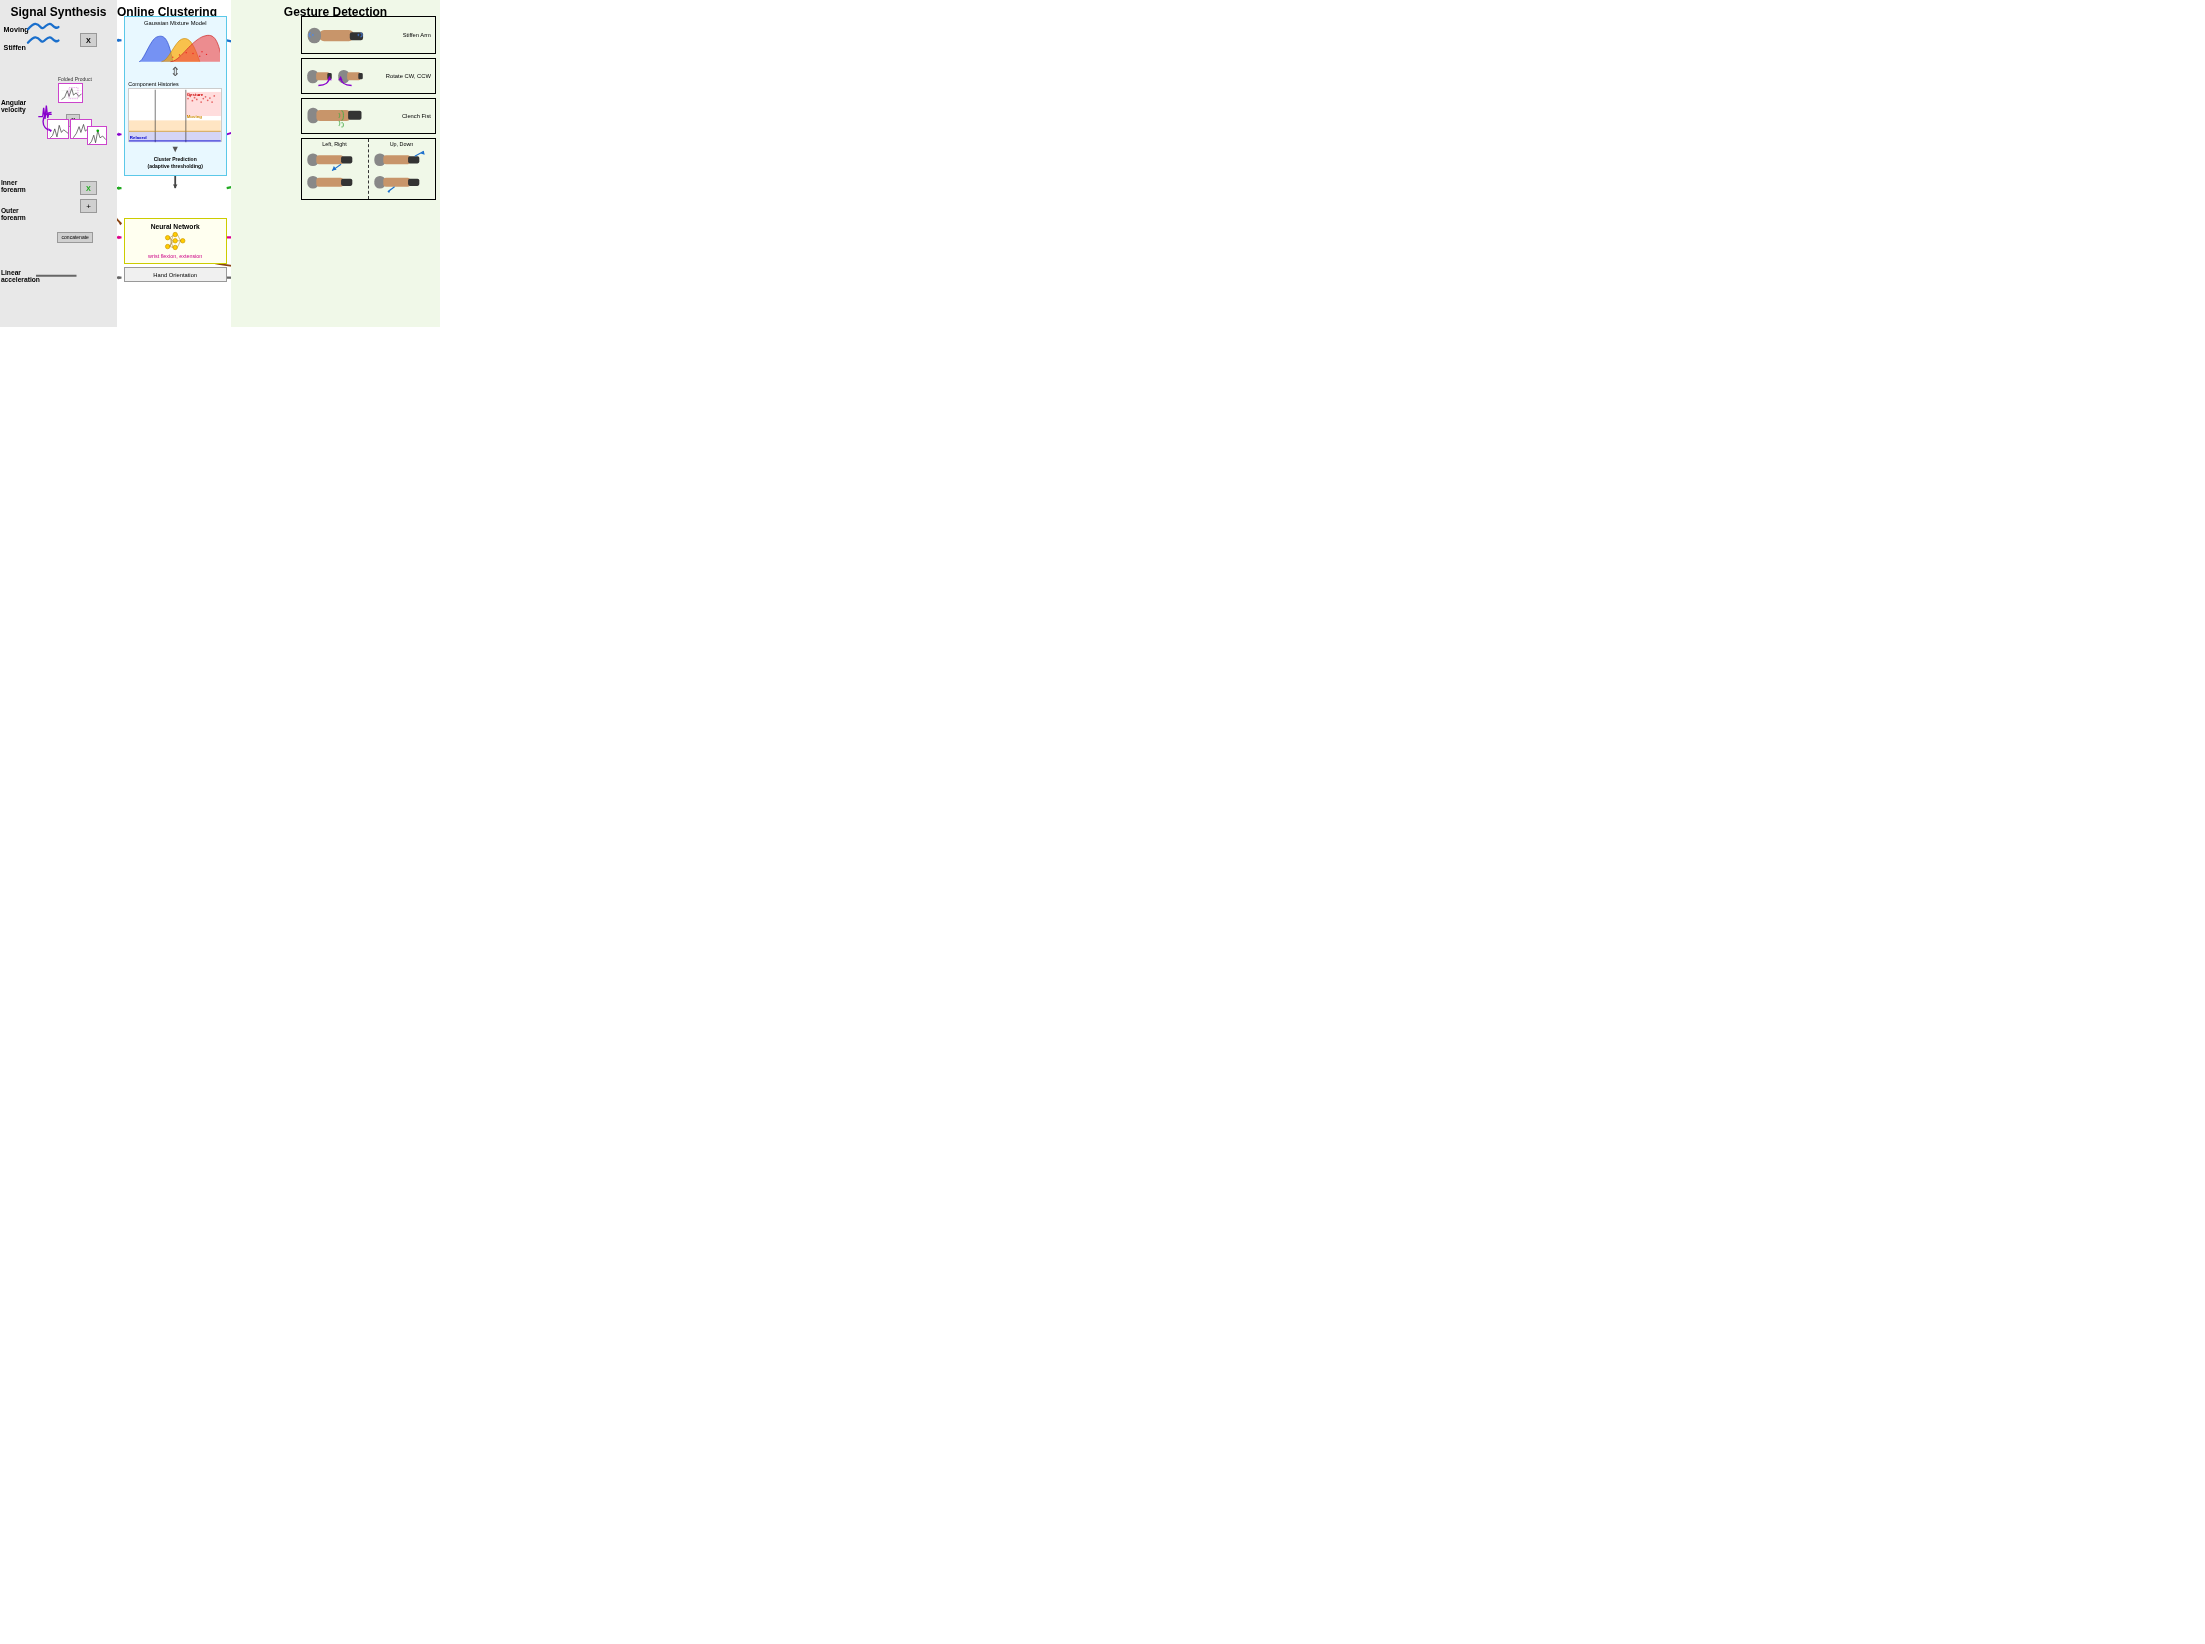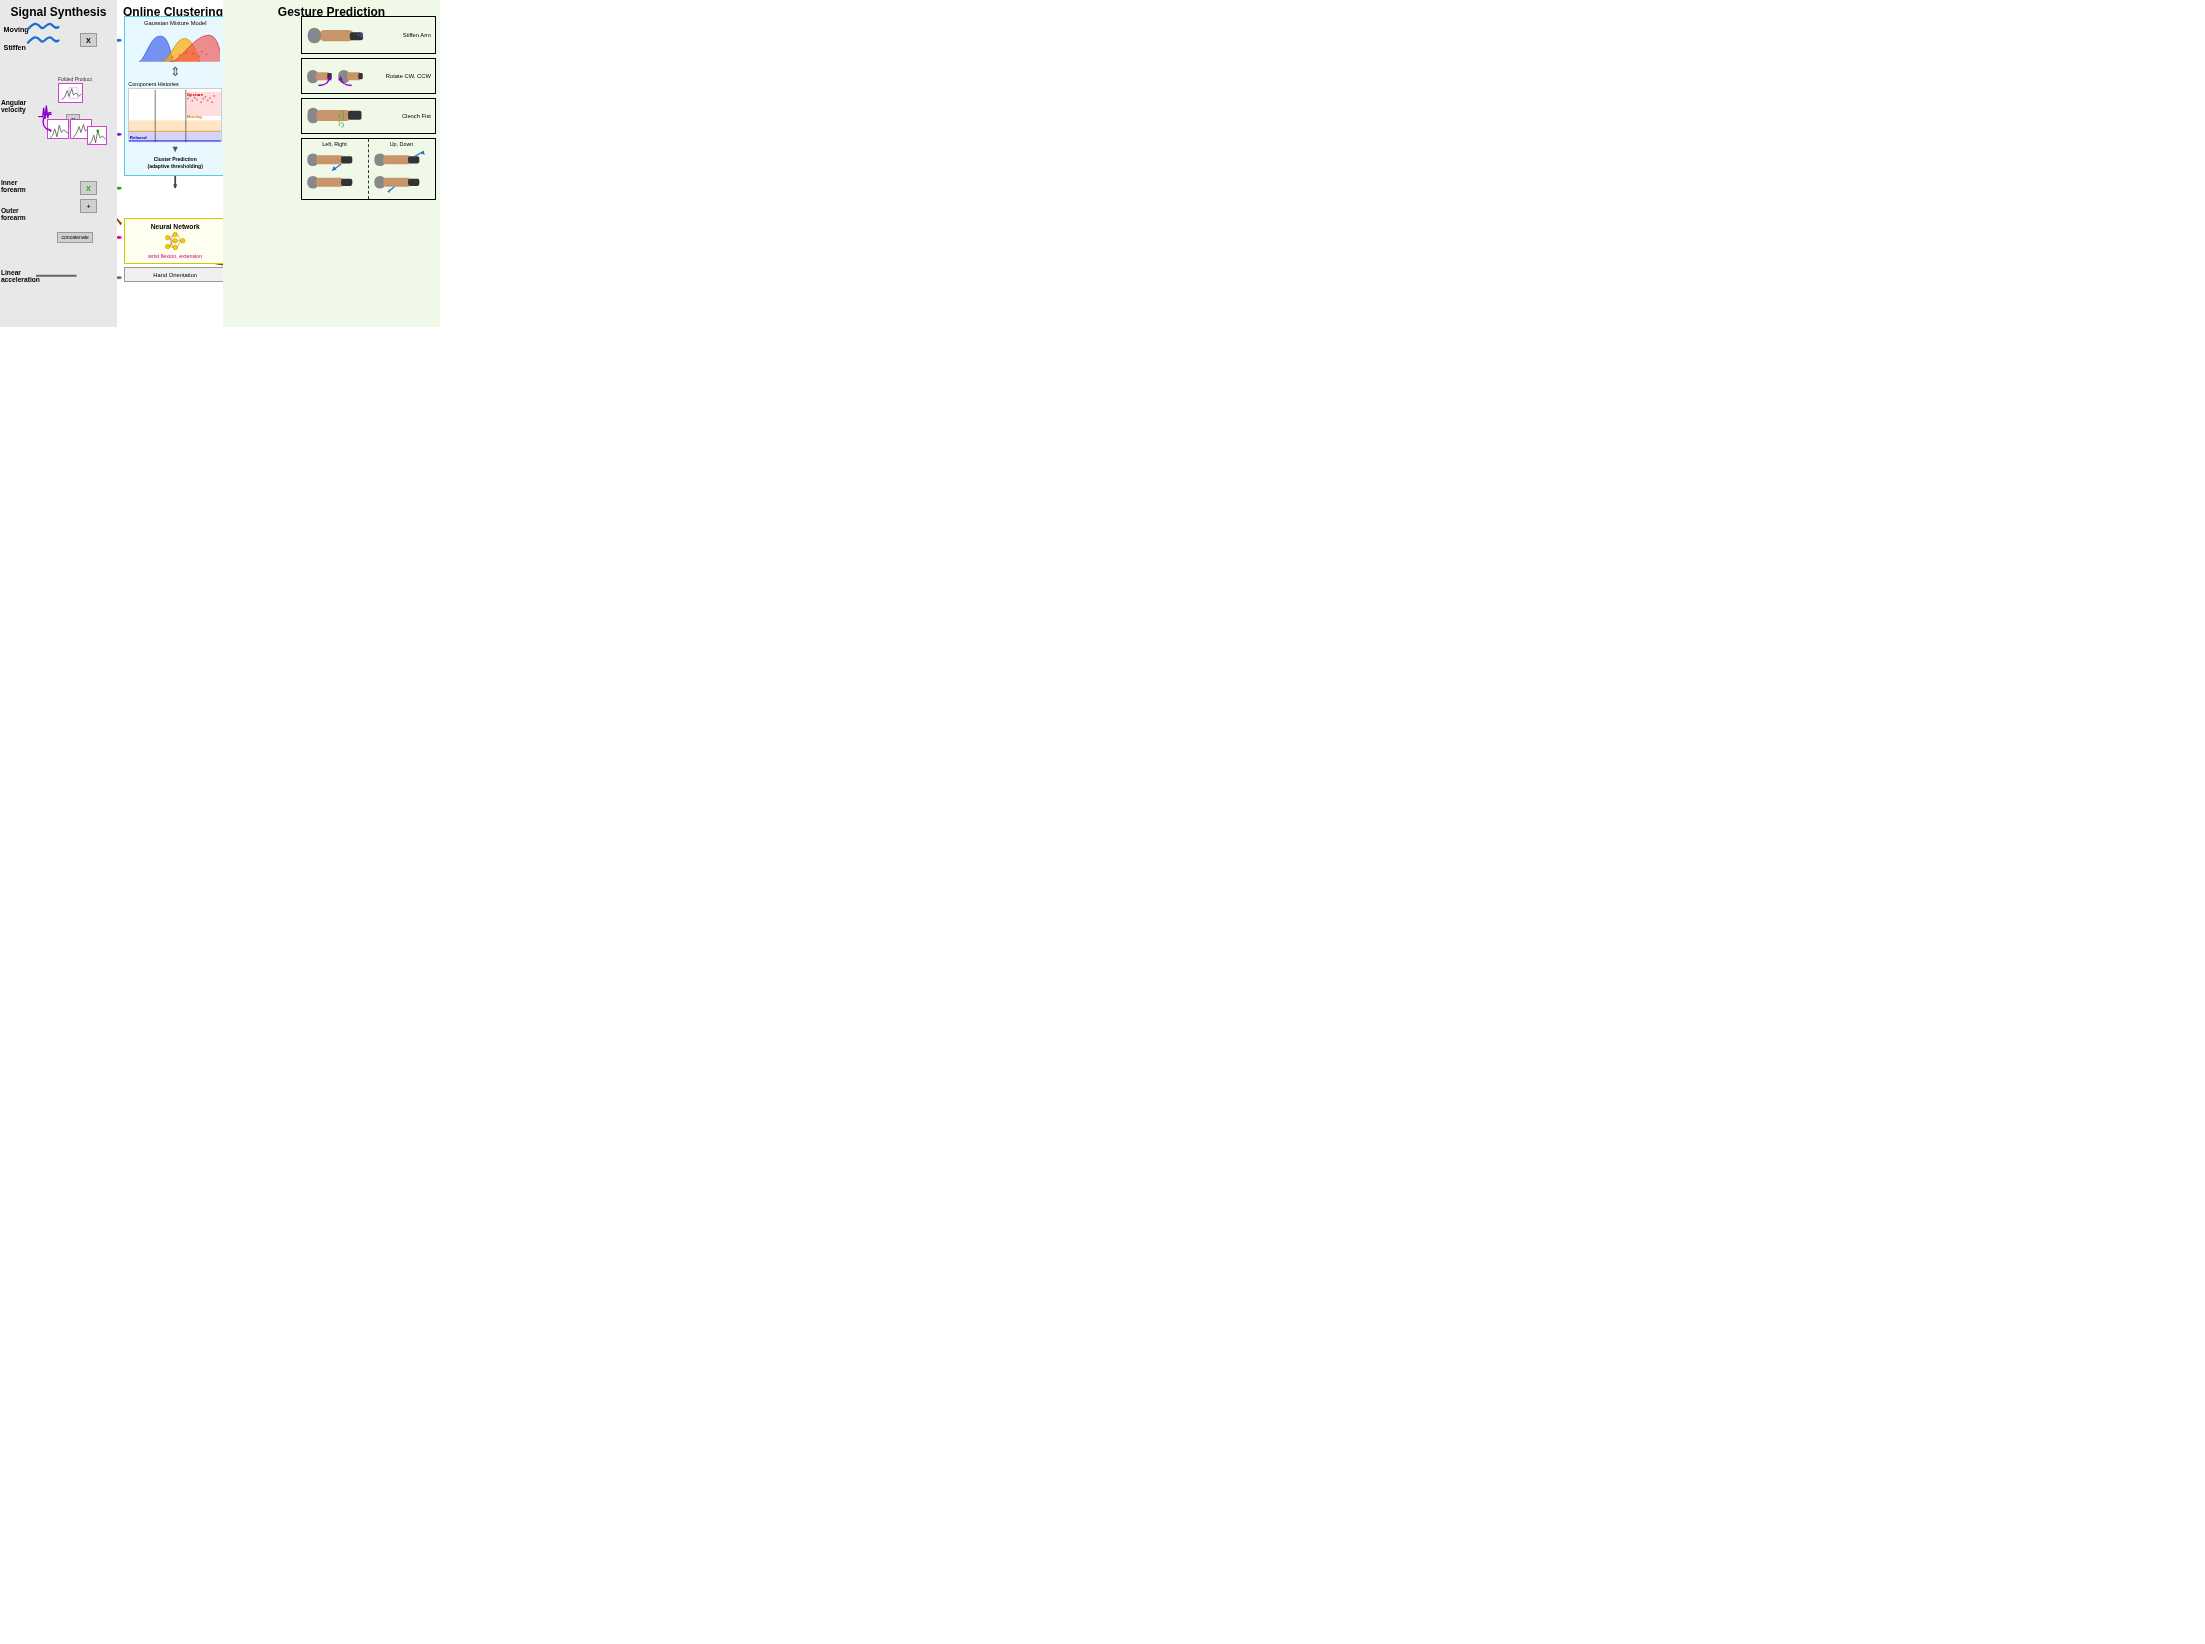--- a/index.html
+++ b/index.html
@@ -24,27 +24,27 @@
     .signal-synthesis {
       background: #e8e8e8;
       width: 117px;
       height: 100%;
       position: relative;
       flex-shrink: 0;
     }
 
     
     .online-clustering {
-      width: 106px;
+      width: 114px;
       height: 100%;
       position: relative;
       flex-shrink: 0;
       display: flex;
       flex-direction: column;
-      align-items: flex-end;
+      align-items: flex-start;
     }
 
     
     .gesture-detection {
       background: #f0f8e8;
       flex: 1;
       height: 100%;
       position: relative;
     }
 
@@ -478,21 +478,21 @@
 extension</div>
     </div>
 
     <div class="hand-orientation-box" style="top:267px;">
       <span>Hand Orientation</span>
     </div>
 
   </div>
 
   <div class="gesture-detection">
-    <div class="section-header">Gesture Prediction</div>
+    <div class="section-header">Gesture Detection</div>
 
     <div style="position:absolute;right:4.5px;top:15.7px;width:135px;display:flex;flex-direction:column;gap:3.6px;">
 
       <div class="gesture-panel">
         <div style="display:flex;align-items:center;gap:3.6px;">
 
           <svg width="63" height="31" viewBox="0 0 140 70">
 
             <rect x="30" y="25" width="80" height="25" rx="12" fill="#c8956a"></rect>
             <rect x="5" y="20" width="30" height="35" rx="15" fill="#888"></rect>

